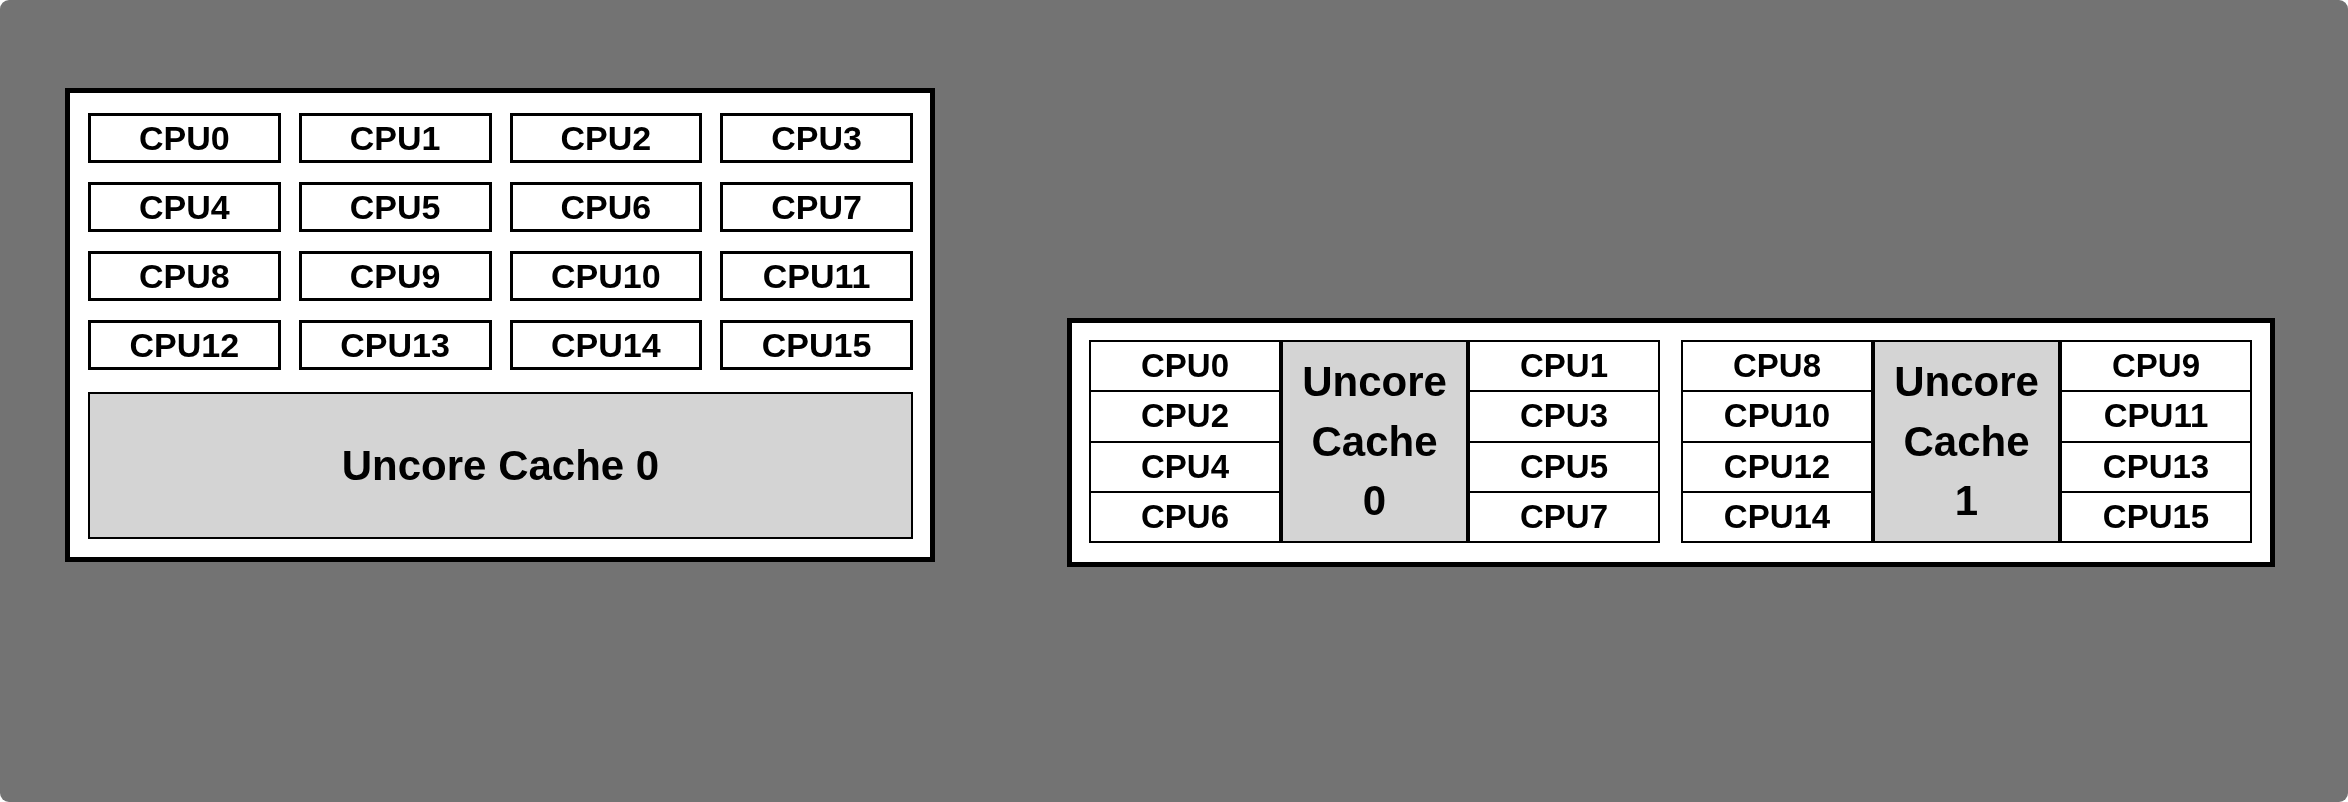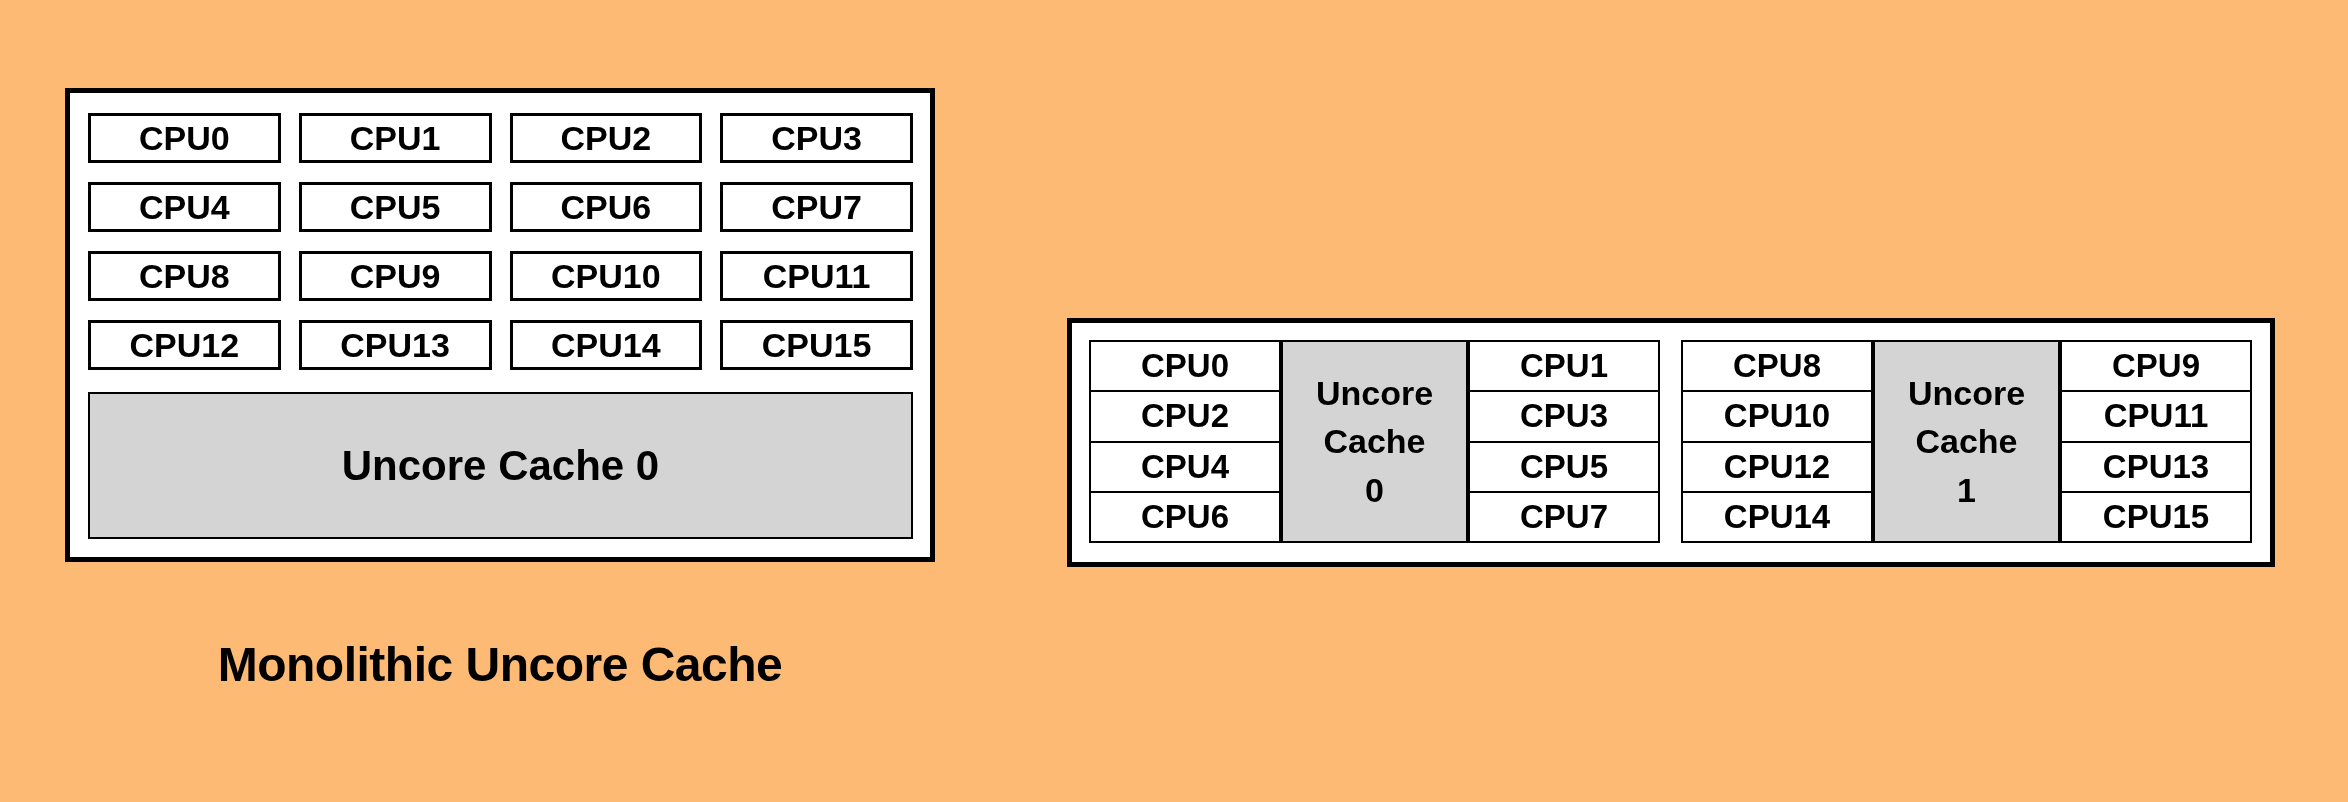--- a/index.html
+++ b/index.html
@@ -108,42 +108,42 @@
     width: 187px;
     height: 100%;
     border: 2px solid var(--line);
     box-sizing: border-box;
     background: var(--cache-fill);
     display: flex;
     align-items: center;
     justify-content: center;
     text-align: center;
     font-weight: bold;
-    font-size: 34px;
+    font-size: 42px;
     line-height: 1.42;
     white-space: pre-line;
   }
 
   
   .caption {
     position: absolute;
     top: 637px;
     font-weight: bold;
     font-size: 48px;
     letter-spacing: -0.5px;
     text-align: center;
     white-space: nowrap;
   }
   .caption-mono { left: 65px;  width: 870px; }
   .caption-split { left: 1095px; width: 1208px; }
 </style>
 </head>
 <body>
 
-<div class="canvas" style="--cache-fill: #d4d4d4; --line: #000000; background: #fdba74;">
+<div class="canvas" style="--cache-fill: #d4d4d4; --line: #000000; background: #737373; border-radius: 9px;">
 
   <div class="mono-outer">
     <div class="mono-grid">
       <div class="cpu-box">CPU0</div>
       <div class="cpu-box">CPU1</div>
       <div class="cpu-box">CPU2</div>
       <div class="cpu-box">CPU3</div>
       <div class="cpu-box">CPU4</div>
       <div class="cpu-box">CPU5</div>
       <div class="cpu-box">CPU6</div>
@@ -153,21 +153,20 @@
       <div class="cpu-box">CPU10</div>
       <div class="cpu-box">CPU11</div>
       <div class="cpu-box">CPU12</div>
       <div class="cpu-box">CPU13</div>
       <div class="cpu-box">CPU14</div>
       <div class="cpu-box">CPU15</div>
     </div>
     <div class="mono-cache">Uncore Cache 0</div>
   </div>
 
-  <div class="caption caption-mono">Monolithic Uncore Cache</div>
 
   <div class="split-outer">
     <div class="split-row">
 
       <div class="group">
         <div class="stack">
           <div class="cell">CPU0</div>
           <div class="cell">CPU2</div>
           <div class="cell">CPU4</div>
           <div class="cell">CPU6</div>

